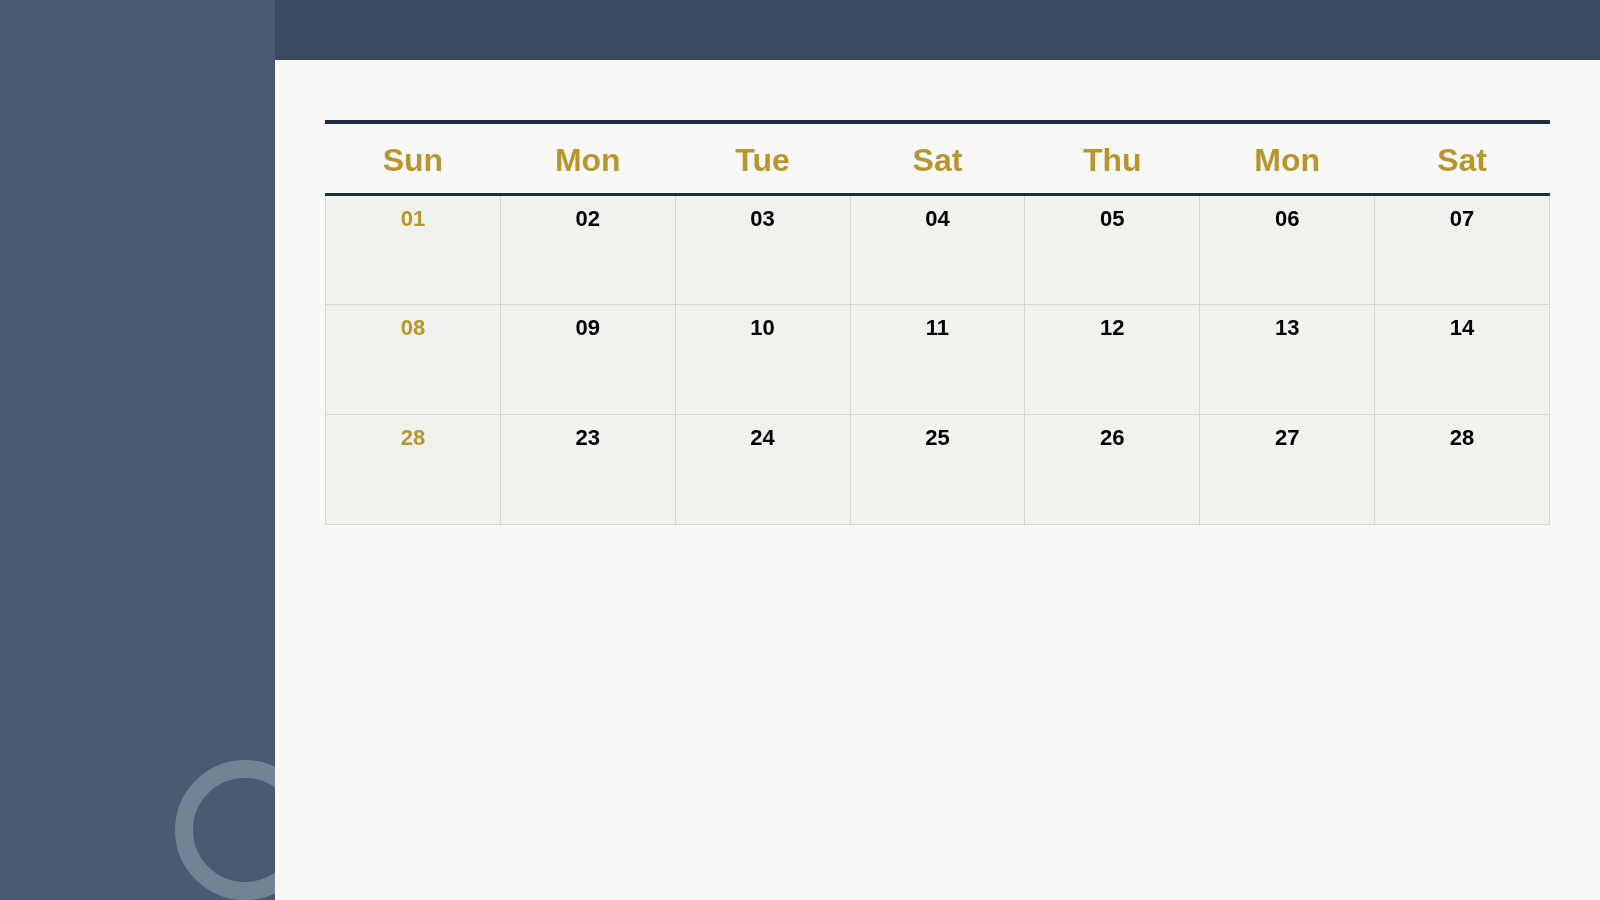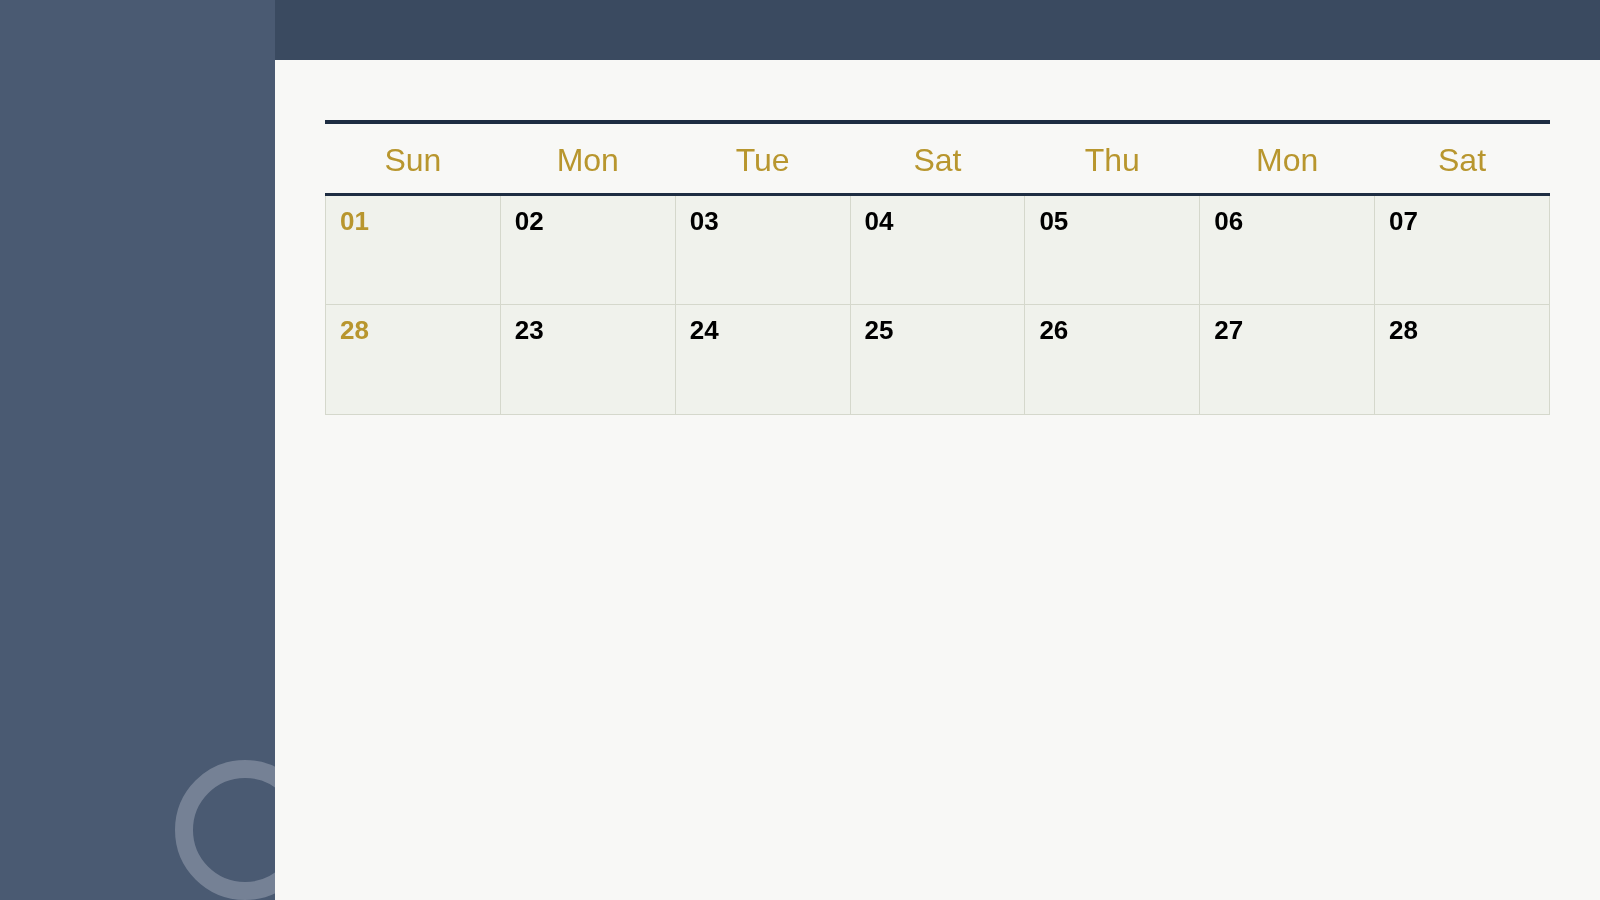--- a/index.html
+++ b/index.html
@@ -147,38 +147,38 @@
     
     .calendar-grid {
       width: 100%;
       border-collapse: collapse;
     }
 
     .calendar-grid th {
       padding: 18px 10px 14px 10px;
       text-align: center;
       font-size: 32px;
-      font-weight: 400;
+      font-weight: 700;
       color: #b8962e;
       border-bottom: 3px solid #1e2d42;
     }
 
     .calendar-grid td {
       border: 1px solid #d5d8cc;
       background-color: #f0f2ec;
       vertical-align: top;
       padding: 10px 14px 6px 14px;
       height: 110px;
       width: 14.28%;
     }
 
     .day-number {
-      font-size: 26px;
-      font-weight: 700;
-      text-align: left;
+      font-size: 22px;
+      font-weight: 700;
+      text-align: center;
       display: block;
     }
 
     .day-number.sunday {
       color: #b8962e;
     }
 
     .day-number.regular {
       color: #000000;
     }
@@ -238,20 +238,43 @@
           </td>
           <td>
             <span class="day-number regular">06</span>
           </td>
           <td>
             <span class="day-number regular">07</span>
           </td>
         </tr>
         <tr>
           <td>
+            <span class="day-number sunday">08</span>
+          </td>
+          <td>
+            <span class="day-number regular">09</span>
+          </td>
+          <td>
+            <span class="day-number regular">10</span>
+          </td>
+          <td>
+            <span class="day-number regular">11</span>
+          </td>
+          <td>
+            <span class="day-number regular">12</span>
+          </td>
+          <td>
+            <span class="day-number regular">13</span>
+          </td>
+          <td>
+            <span class="day-number regular">14</span>
+          </td>
+        </tr>
+        <tr>
+          <td>
             <span class="day-number sunday">28</span>
           </td>
           <td>
             <span class="day-number regular">23</span>
           </td>
           <td>
             <span class="day-number regular">24</span>
           </td>
           <td>
             <span class="day-number regular">25</span>

